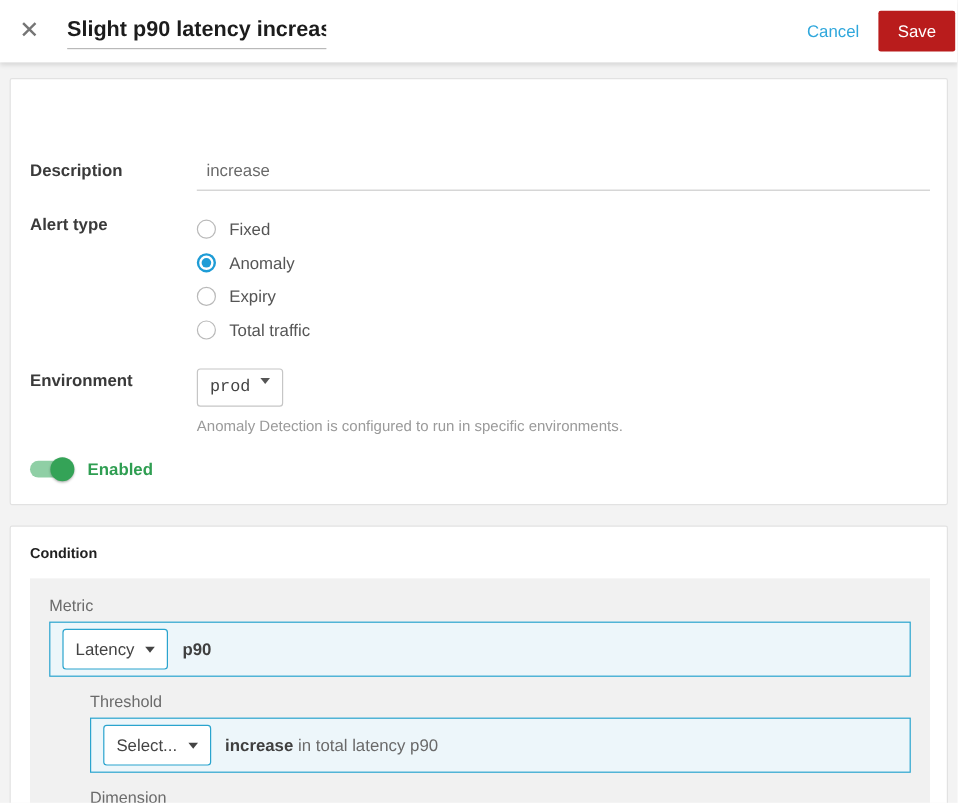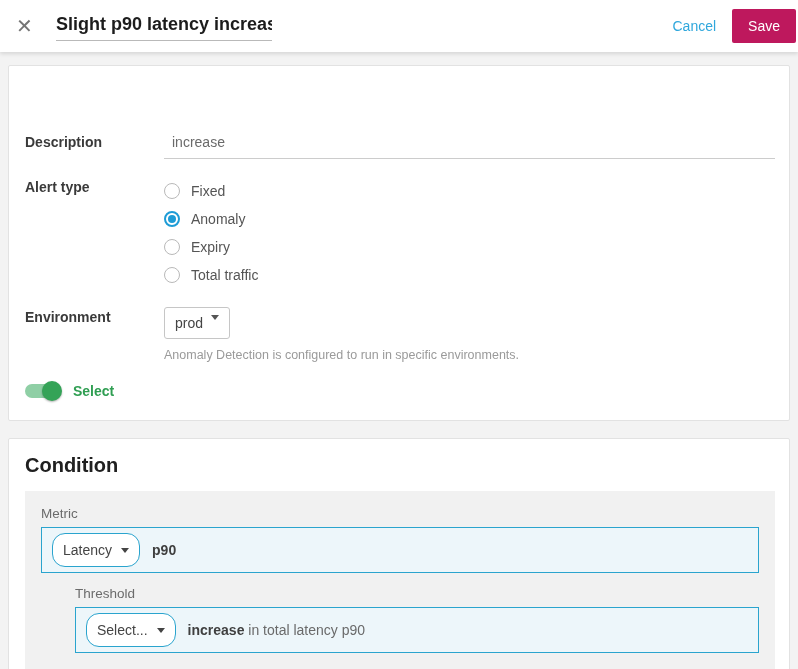--- a/index.html
+++ b/index.html
@@ -46,21 +46,21 @@
     background: #fff;
   }
   .topbar-spacer { flex: 1; }
   .cancel-link {
     color: #2fa7dc;
     font-size: 14px;
     cursor: pointer;
     margin-right: 16px;
   }
   .save-btn {
-    background: #be185d;
+    background: #b91c1c;
     color: #ffffff;
     font-family: "Liberation Sans", sans-serif;
     font-size: 14px;
     border: none;
     border-radius: 2px;
     padding: 9px 16px;
     cursor: pointer;
   }
 
   
@@ -122,20 +122,21 @@
   
   .dd-gray {
     display: inline-flex;
     align-items: flex-start;
     border: 1px solid #c6c6c6;
     border-radius: 3px;
     background: #fff;
     padding: 7px 10px;
     color: #444444;
     cursor: pointer;
+    font-family: Liberation Mono, monospace;
   }
   .caret {
     display: inline-block;
     width: 0; height: 0;
     border-left: 4px solid transparent;
     border-right: 4px solid transparent;
     border-top: 5px solid #555555;
     margin-left: 8px;
   }
   .help-text {
@@ -159,21 +160,21 @@
     right: -3px; top: -3px;
     width: 20px; height: 20px;
     border-radius: 50%;
     background: #34a357;
     box-shadow: 0 1px 2px rgba(0,0,0,0.3);
   }
   .status-text { color: #2f9e52; font-weight: bold; }
 
   
   .condition-heading {
-    font-size: 20px;
+    font-size: 12px;
     font-weight: bold;
     color: #202020;
     margin-bottom: 14px;
   }
   .condition-box {
     background: #f1f1f1;
     padding: 15px 16px 16px 16px;
   }
   .field-label {
     font-size: 13.5px;
@@ -186,21 +187,21 @@
     align-items: center;
     border: 1px solid #2aa4ce;
     background: #edf6fa;
     min-height: 46px;
     padding: 5px 10px;
   }
   .dd-teal {
     display: inline-flex;
     align-items: center;
     border: 1px solid #2aa4ce;
-    border-radius: 13px;
+    border-radius: 3px;
     background: #ffffff;
     padding: 8px 10px;
     color: #444444;
     cursor: pointer;
     flex: none;
   }
   .dd-teal .caret { border-top-color: #444444; margin-left: 9px; }
   .cond-value { margin-left: 12px; color: #6a6a6a; }
   .cond-value b { color: #3f3f3f; }
   .metric-value { font-weight: bold; color: #3f3f3f; }
@@ -277,21 +278,21 @@
         </span>
         <div class="help-text">Anomaly Detection is configured to run in specific environments.</div>
       </div>
     </div>
 
     <div class="form-row">
       <div class="row-control status-control">
         <span class="toggle">
           <span class="toggle-knob"></span>
         </span>
-        <span class="status-text">Select</span>
+        <span class="status-text">Enabled</span>
       </div>
     </div>
 
   </div>
 
   <div class="card card-condition">
     <div class="condition-heading">Condition</div>
 
     <div class="condition-box">
 

